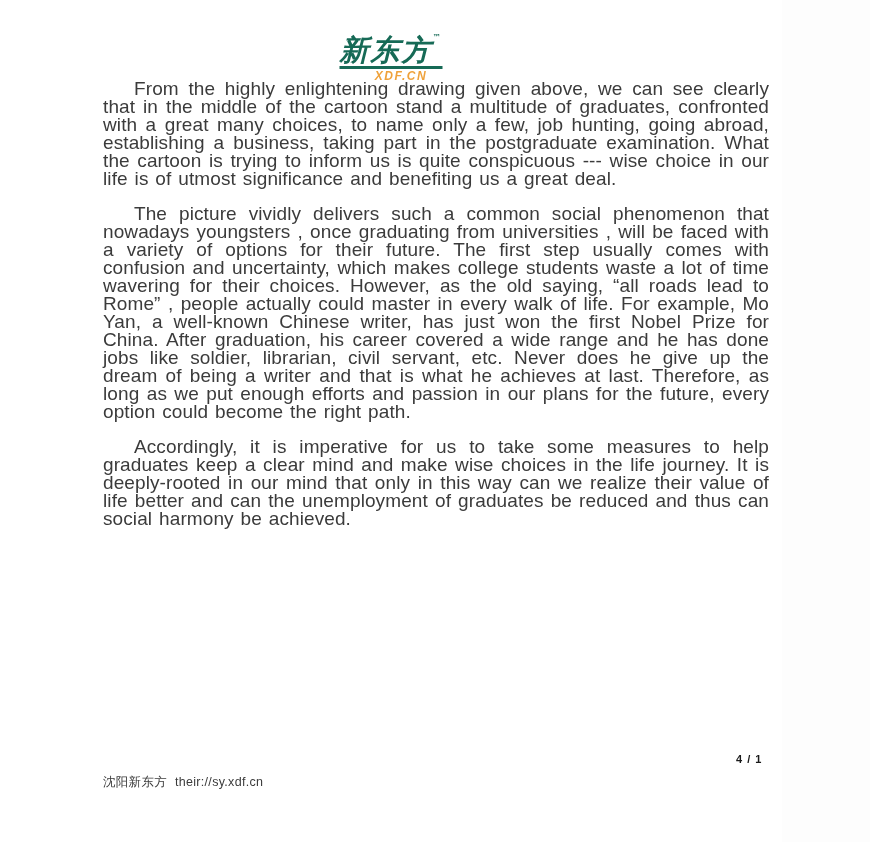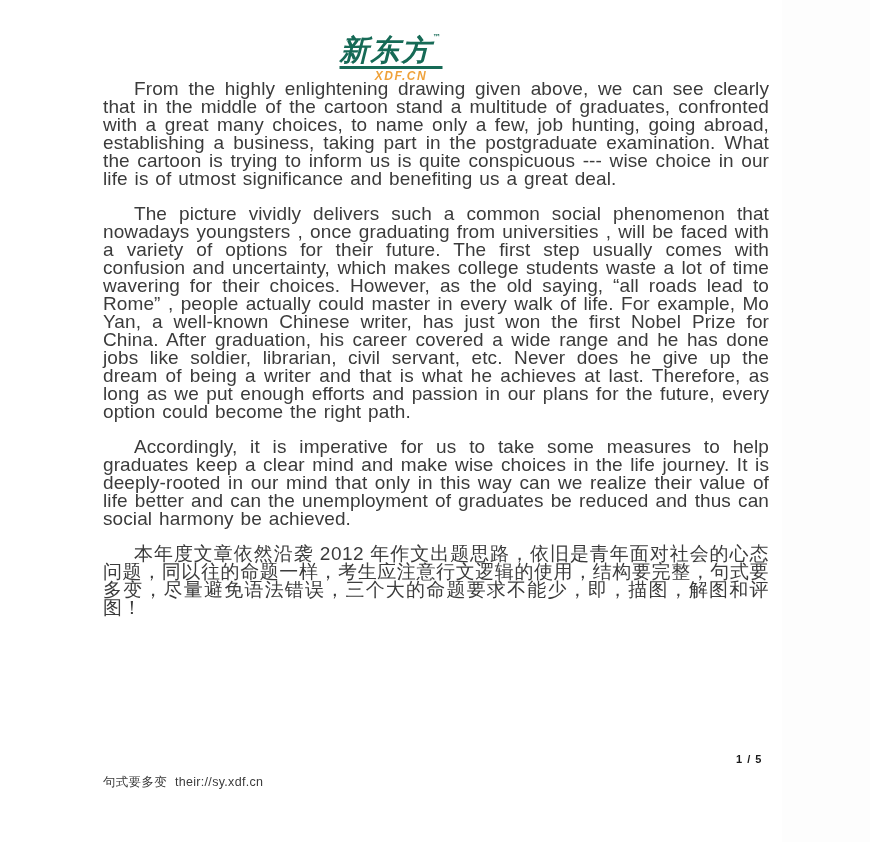--- a/index.html
+++ b/index.html
@@ -109,22 +109,21 @@
     <div>
       <span class="logo-cn"><span>新东方</span><span class="logo-tm">™</span></span>
     </div>
     <div class="logo-sub">XDF.CN</div>
   </div>
 
   <div class="content">
     <p class="para">From the highly enlightening drawing given above, we can see clearly that in the middle of the cartoon stand a multitude of graduates, confronted with a great many choices, to name only a few, job hunting, going abroad, establishing a business, taking part in the postgraduate examination. What the cartoon is trying to inform us is quite conspicuous --- wise choice in our life is of utmost significance and benefiting us a great deal.</p>
     <p class="para">The picture vividly delivers such a common social phenomenon that nowadays youngsters , once graduating from universities , will be faced with a variety of options for their future. The first step usually comes with confusion and uncertainty, which makes college students waste a lot of time wavering for their choices. However, as the old saying, “all roads lead to Rome” , people actually could master in every walk of life. For example, Mo Yan, a well-known Chinese writer, has just won the first Nobel Prize for China. After graduation, his career covered a wide range and he has done jobs like soldier, librarian, civil servant, etc. Never does he give up the dream of being a writer and that is what he achieves at last. Therefore, as long as we put enough efforts and passion in our plans for the future, every option could become the right path.</p>
     <p class="para">Accordingly, it is imperative for us to take some measures to help graduates keep a clear mind and make wise choices in the life journey. It is deeply-rooted in our mind that only in this way can we realize their value of life better and can the unemployment of graduates be reduced and thus can social harmony be achieved.</p>
-    <p class="para cn">本年度文章依然沿袭 2012 年作文出题思路，依旧是青年面对社会的心态问题，同以往的命题一样，考生应注意行文逻辑的使用，结构要完整，句式要多变，尽量避免语法错误，三个大的命题要求不能少，即，描图，解图和评图！</p>
   </div>
 
-  <div class="page-number">1 / 5</div>
+  <div class="page-number">4 / 1</div>
 
   <div class="footer">
-    <span class="footer-org">句式要多变</span><span>their://sy.xdf.cn</span>
+    <span class="footer-org">沈阳新东方</span><span>their://sy.xdf.cn</span>
   </div>
 
 </div>
 
 </body></html>

